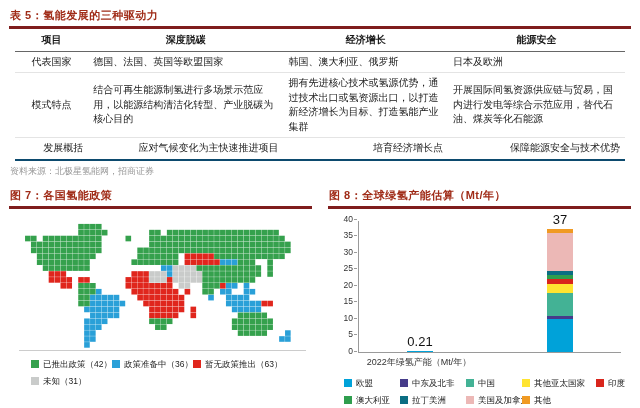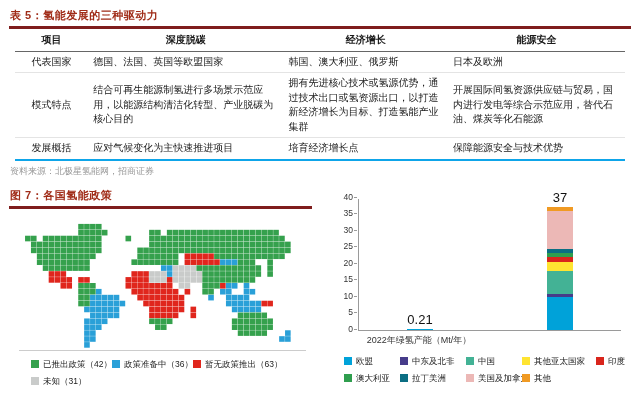--- a/index.html
+++ b/index.html
@@ -10,21 +10,21 @@
   
   .sec-title { color:#a02c18; font-weight:bold; font-size:11px; letter-spacing:0.5px;
     padding:1px 0 3px 1px; border-bottom:3px solid #7f1d1d; }
 
   
   .tblwrap { margin:0 6px; }
   table { width:100%; border-collapse:collapse; font-size:10px; line-height:1.45; }
   thead th { font-weight:bold; text-align:center; padding:4px 2px 3px;
     border-bottom:1px solid #666; }
   tbody td { padding:3px 5px; vertical-align:middle; border-bottom:1px solid #e4e4e4; }
-  tbody tr:last-child td { border-bottom:2px solid #0ea5e9; }
+  tbody tr:last-child td { border-bottom:2px solid #0c4a6e;text-align:right; }
   td.rowlabel { text-align:center; white-space:nowrap; }
   .src { color:#999; font-size:9px; padding:4px 1px 0; }
   .table-src { margin:0 0 6px; }
 
   
   .figs { display:flex; gap:16px; margin-top:9px; }
   .fig { flex:1; min-width:0; display:flex; flex-direction:column; height:232px; }
   .fig-body { flex:1; }
 
   
@@ -558,20 +558,21 @@
           </div>
           <div class="row">
             <span class="it"><span class="sw" style="background: rgb(201, 203, 202);"></span><span>未知（31）</span></span>
           </div>
         </div>
       </div>
 
     </div>
 
     <div class="fig">
+      <div class="sec-title">图 8：全球绿氢产能估算（Mt/年）</div>
       <div class="fig-body">
         <div class="chart">
           <div id="yticks">
               <div class="ytick" style="bottom: -4px;">0</div>
               <div class="ytick" style="bottom: 12.5px;">5</div>
               <div class="ytick" style="bottom: 29px;">10</div>
               <div class="ytick" style="bottom: 45.5px;">15</div>
               <div class="ytick" style="bottom: 62px;">20</div>
               <div class="ytick" style="bottom: 78.5px;">25</div>
               <div class="ytick" style="bottom: 95px;">30</div>

